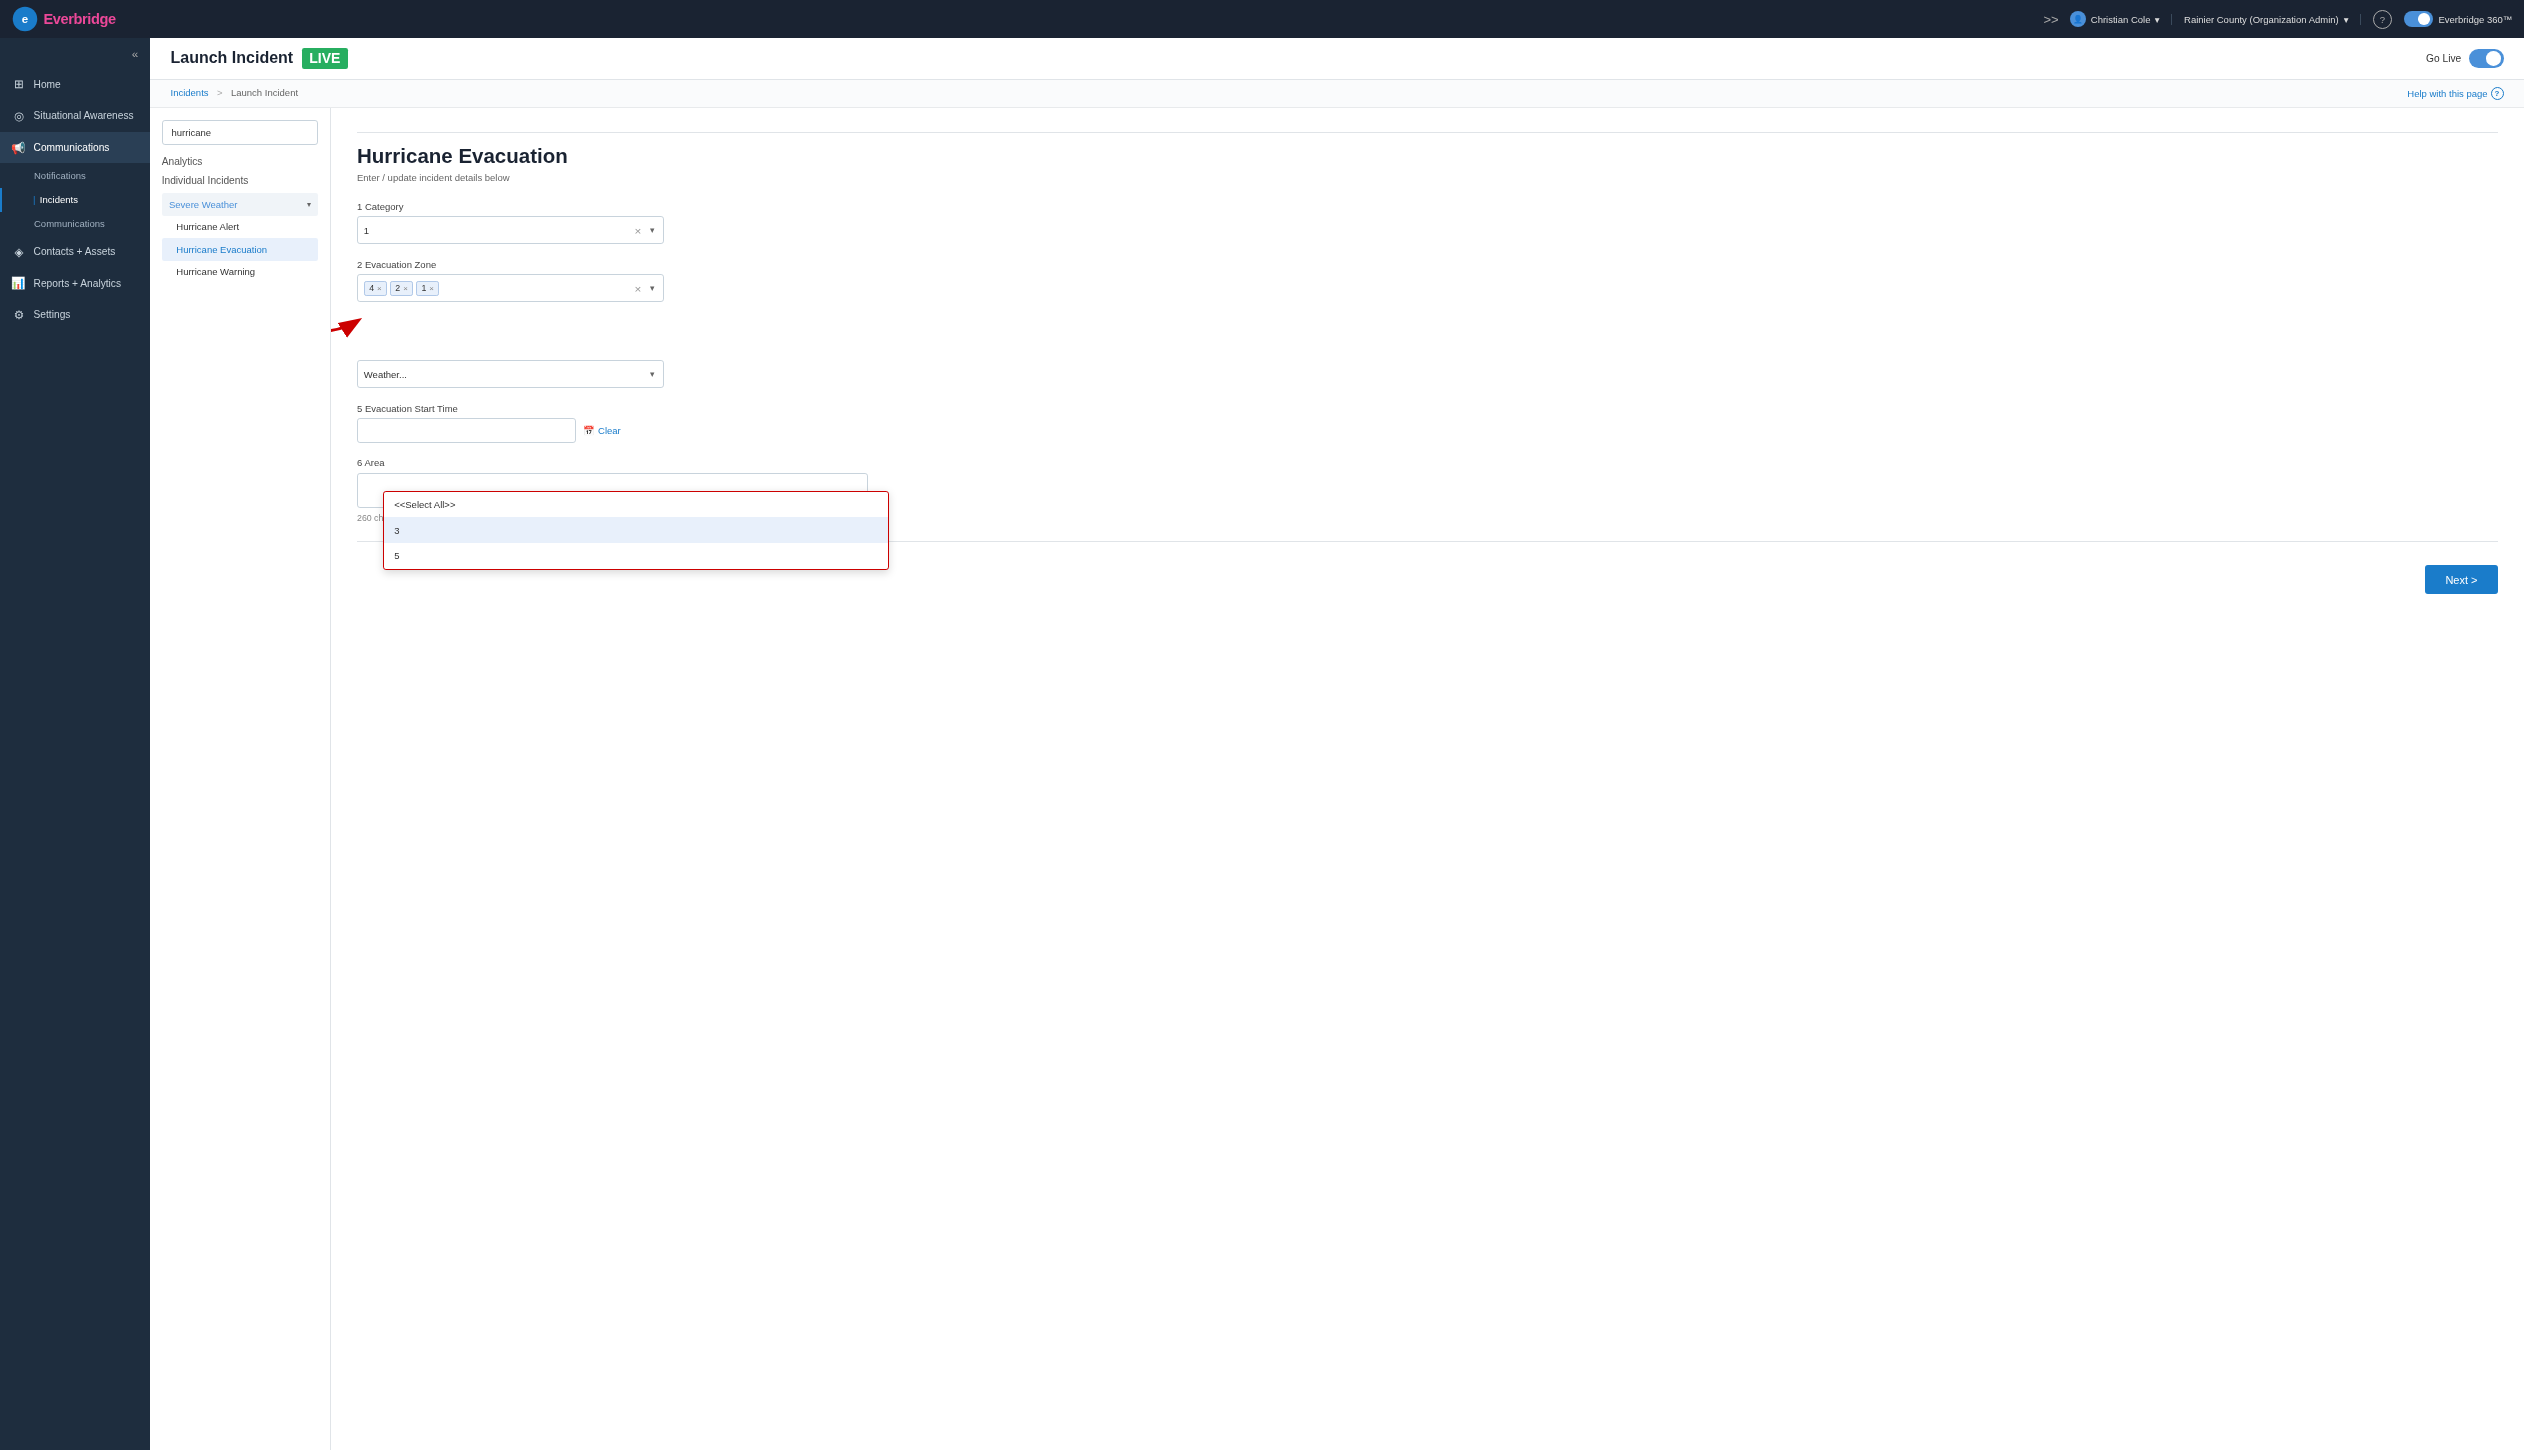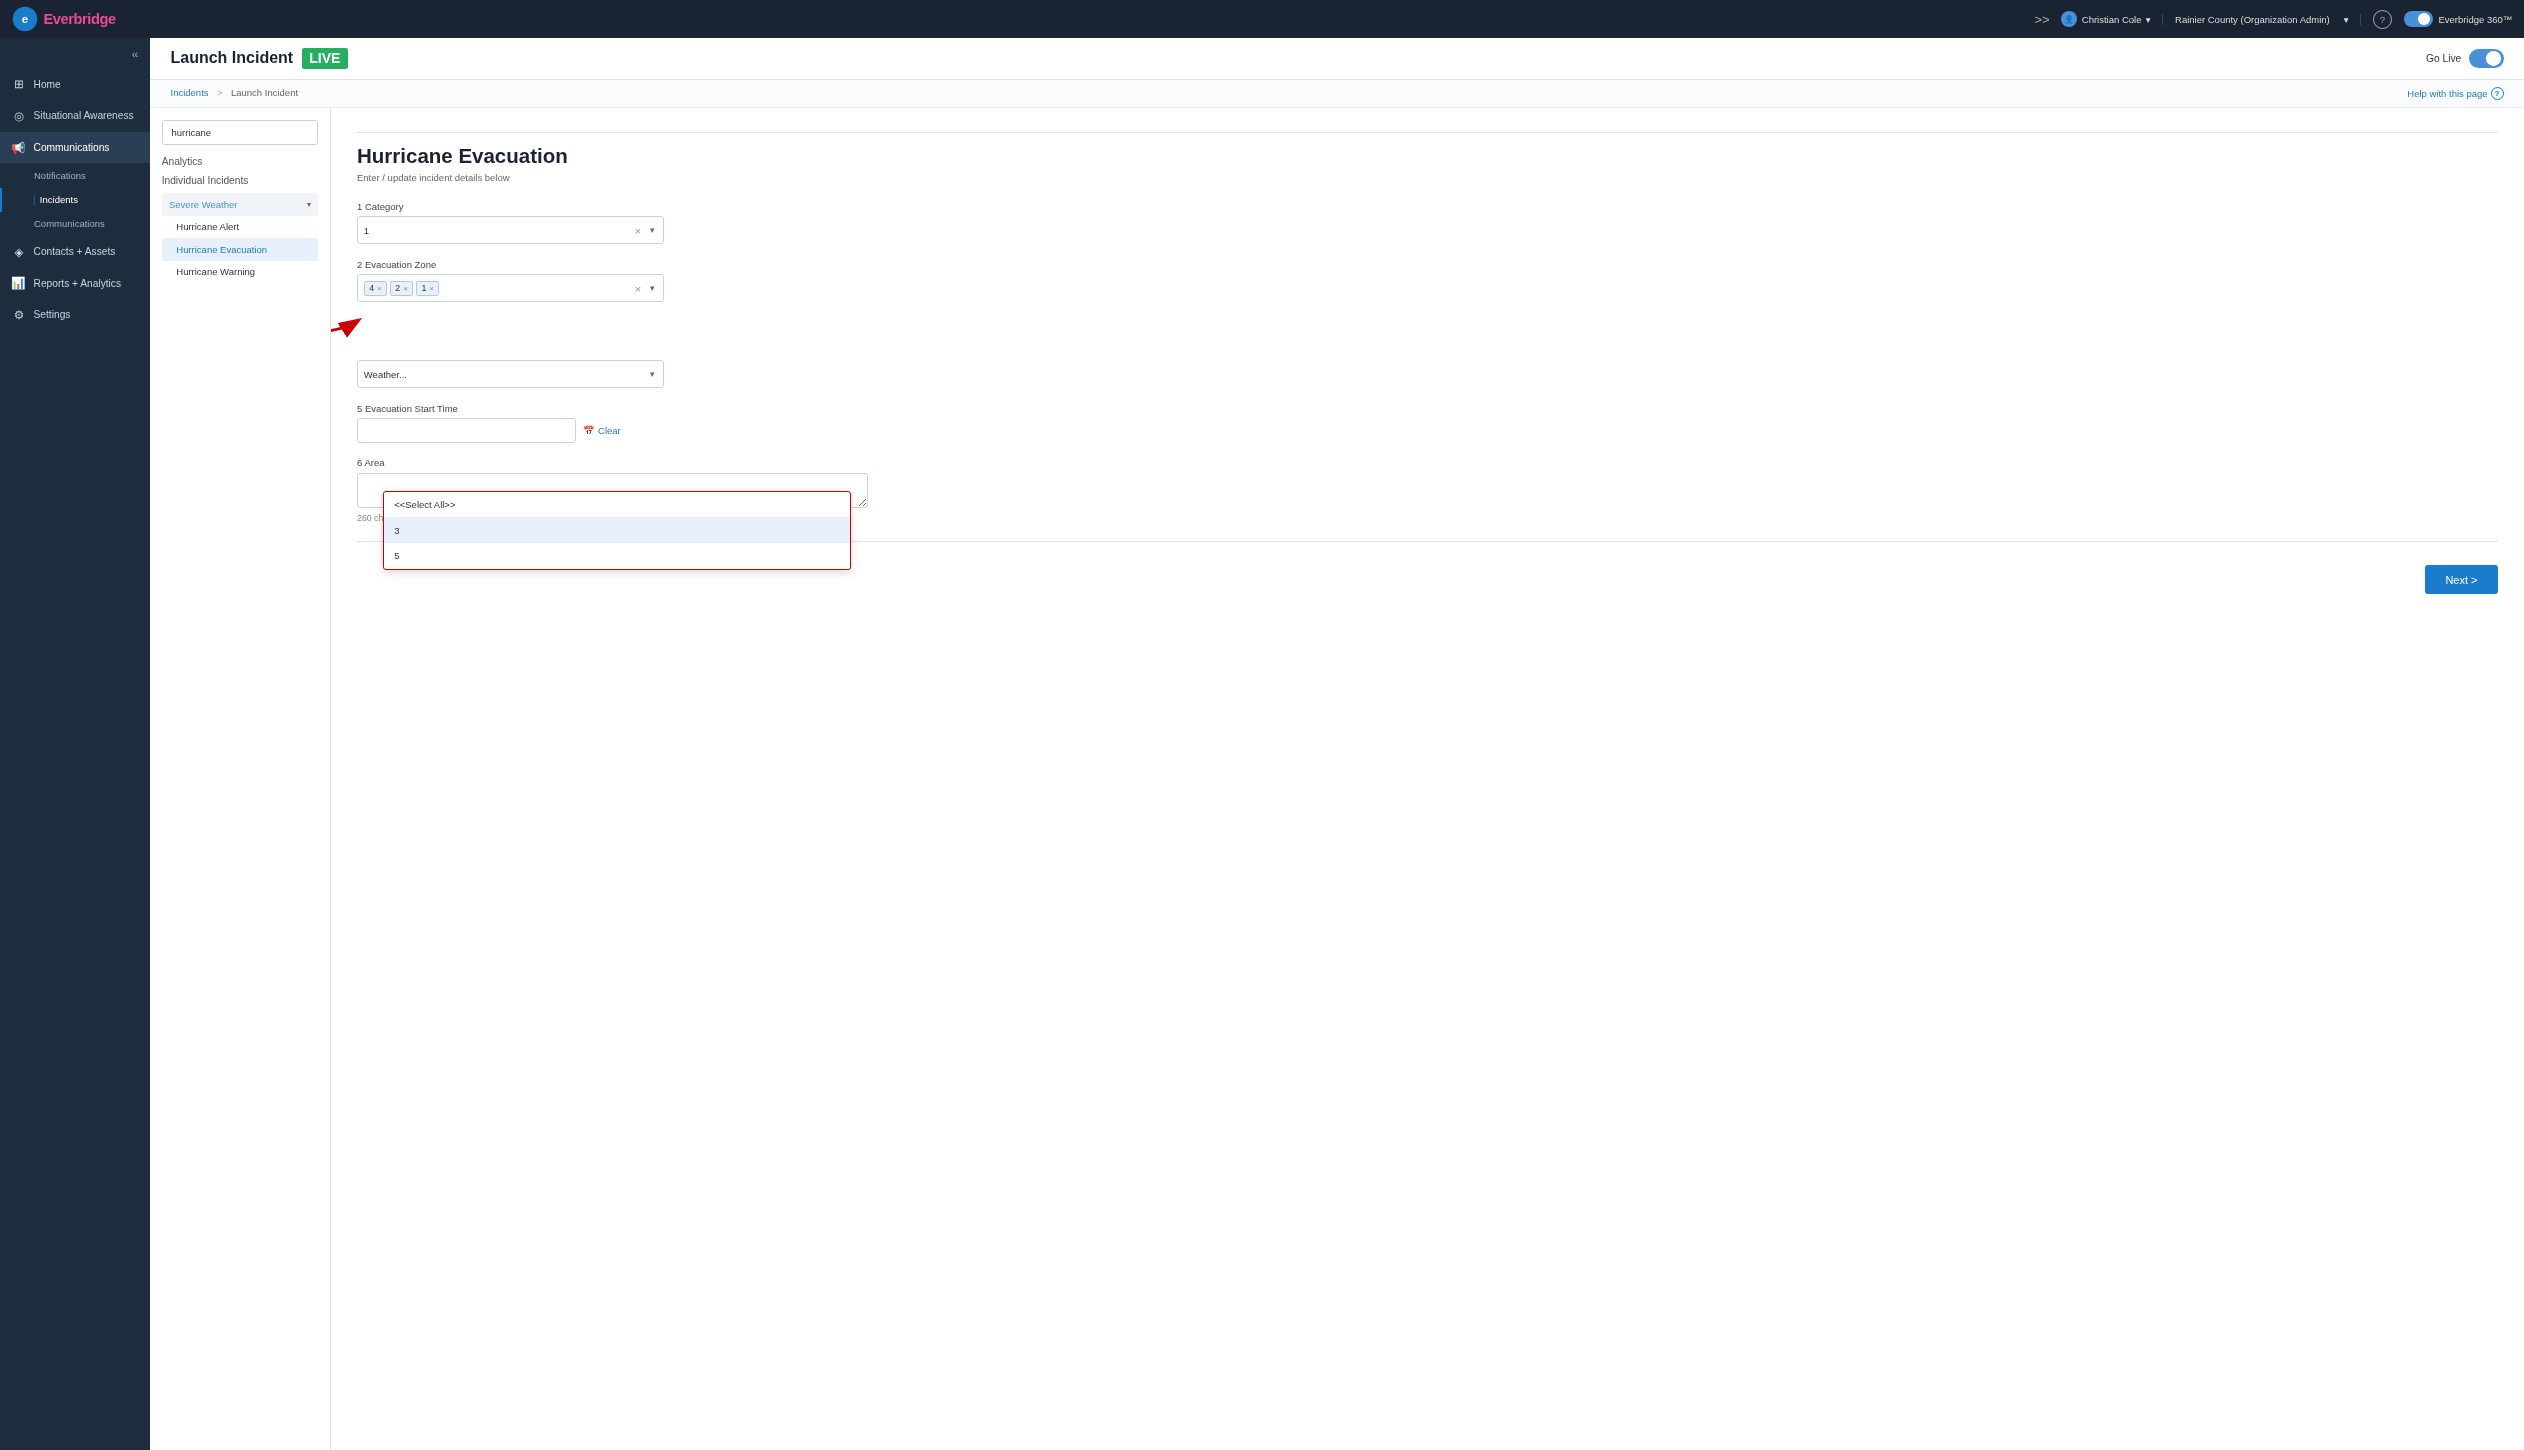--- a/index.html
+++ b/index.html
@@ -16,21 +16,21 @@
       flex-shrink: 0;
       z-index: 100;
     }
     .top-nav .logo { display: flex; align-items: center; gap: 5.8px; margin-right: 11.7px; }
     .top-nav .logo-text { color: #ec4899; font-size: 14.6px; font-weight: bold; letter-spacing: -0.4px; }
     .top-nav .logo-icon { width: 26px; height: 26px; }
     .top-nav-spacer { flex: 1; }
     .top-nav-dots { color: #aaa; font-size: 13px; margin-right: 11.7px; cursor: pointer; }
     .top-nav-user { display: flex; align-items: center; gap: 4.4px; cursor: pointer; color: #ddd; font-size: 9.5px; margin-right: 11.7px; }
     .top-nav-user .user-icon { width: 16px; height: 16px; background: #4a90d9; border-radius: 50%; display: flex; align-items: center; justify-content: center; font-size: 8px; color: #fff; }
-    .top-nav-org { display: flex; align-items: center; gap: 14px; cursor: pointer; color: #ddd; font-size: 9.5px; border-left: 0.7px solid #3a4a5c; border-right: 0.7px solid #3a4a5c; padding: 0 11.7px; margin-right: 11.7px; justify-content: center; }
+    .top-nav-org { display: flex; align-items: center; gap: 5px; cursor: pointer; color: #ddd; font-size: 9.5px; border-left: 0.7px solid #3a4a5c; border-right: 0.7px solid #3a4a5c; padding: 0 11.7px; margin-right: 11.7px; justify-content: center; }
     .top-nav-help { width: 19px; height: 19px; border-radius: 50%; border: 1.5px solid #aaa; display: flex; align-items: center; justify-content: center; color: #aaa; font-size: 9.5px; cursor: pointer; margin-right: 11.7px; }
     .top-nav-360 { display: flex; align-items: center; gap: 5.8px; color: #ddd; font-size: 9.5px; }
     .toggle-switch { width: 29px; height: 16px; background: #4a90d9; border-radius: 8px; position: relative; cursor: pointer; }
     .toggle-switch::after { content: ''; position: absolute; top: 2.2px; right: 2.9px; width: 11.7px; height: 11.7px; background: #fff; border-radius: 50%; }
 
     
     .main-layout { display: flex; flex: 1; overflow: hidden; }
 
     
     .sidebar {
@@ -219,21 +219,21 @@
     }
     .date-format-hint { font-size: 8.8px; color: #888; margin-top: 2.9px; }
     .char-count { font-size: 8.8px; color: #888; margin-top: 2.9px; }
     .clear-btn { color: #1a7cca; font-size: 9.5px; cursor: pointer; text-decoration: none; display: inline-flex; align-items: center; gap: 2.9px; }
 
     
     .dropdown-overlay {
       position: absolute;
       top: 232px;
       left: 26px;
-      width: 468px;
+      width: 506px;
       background: #fff;
       border: 1.5px solid #c00;
       border-radius: 2.9px;
       z-index: 50;
       box-shadow: 0 2.9px 8.8px rgba(0,0,0,0.15);
     }
     .dropdown-item {
       padding: 7.3px 10.2px;
       font-size: 9.5px;
       color: #333;

